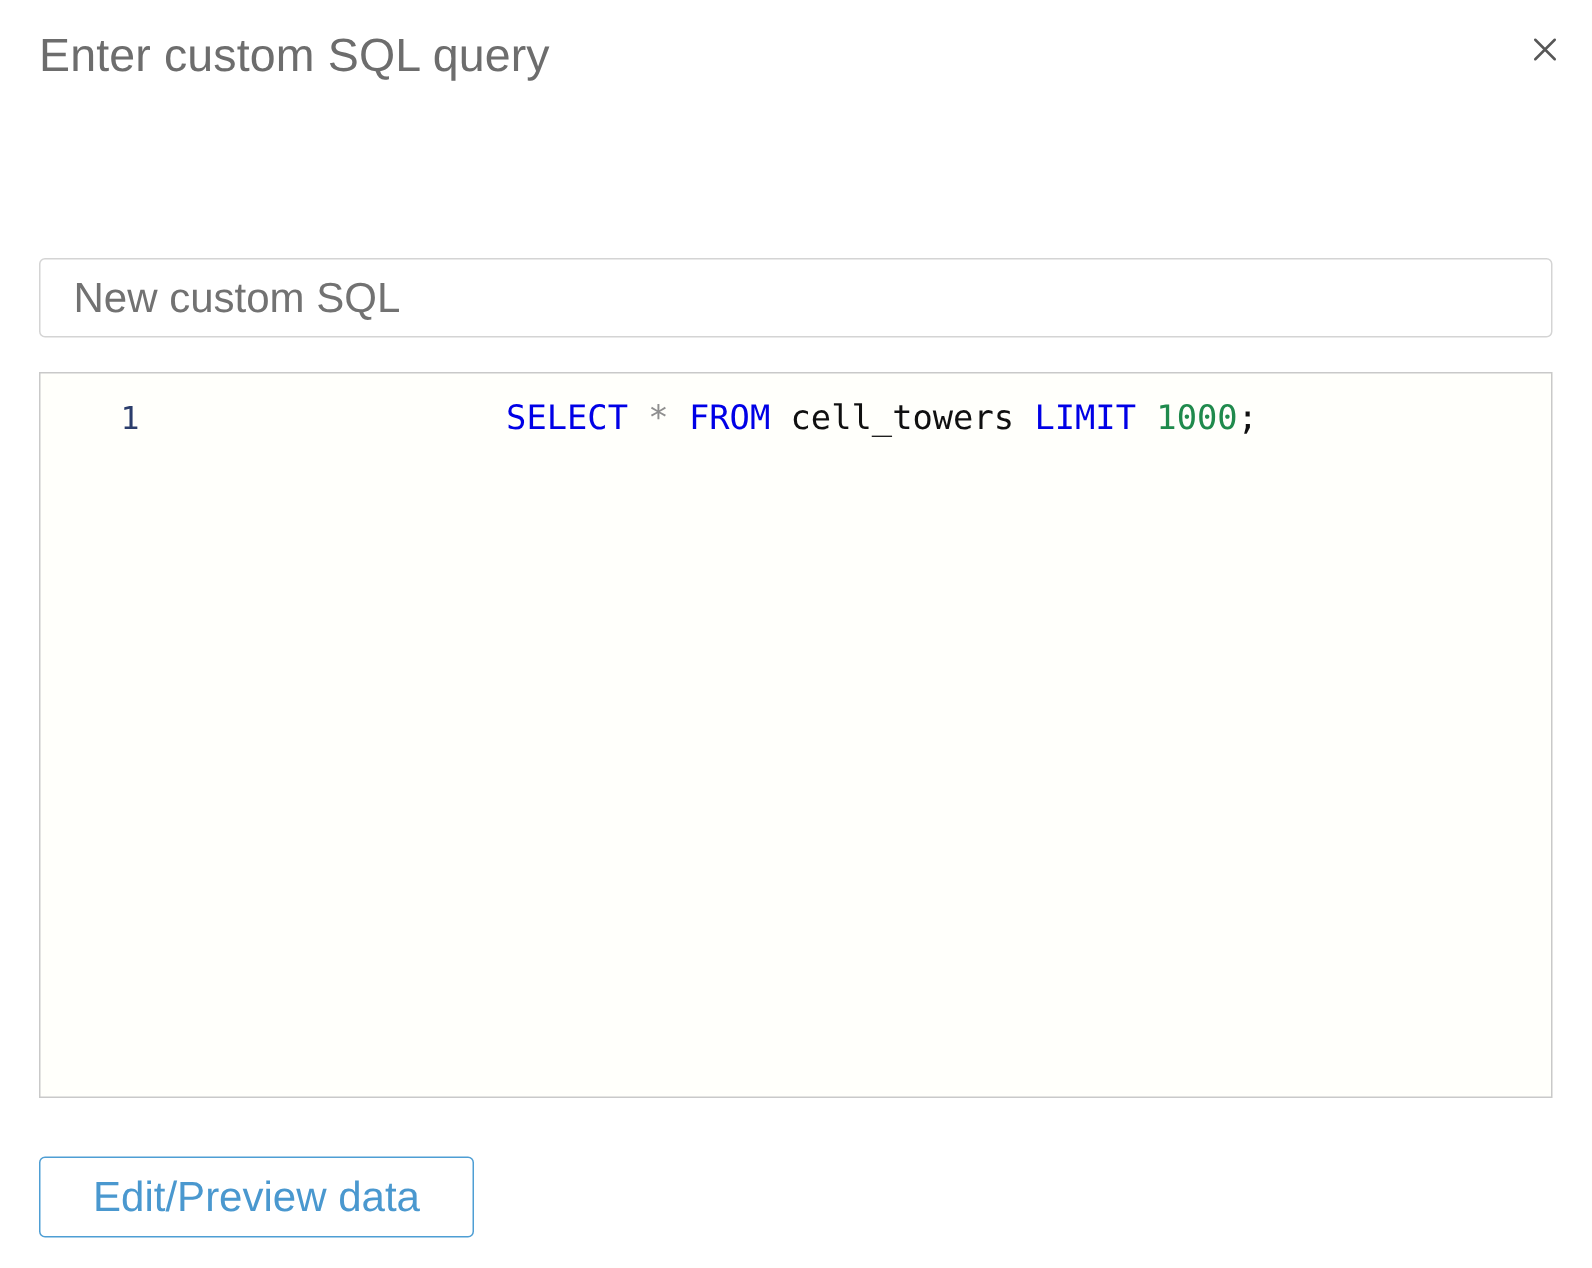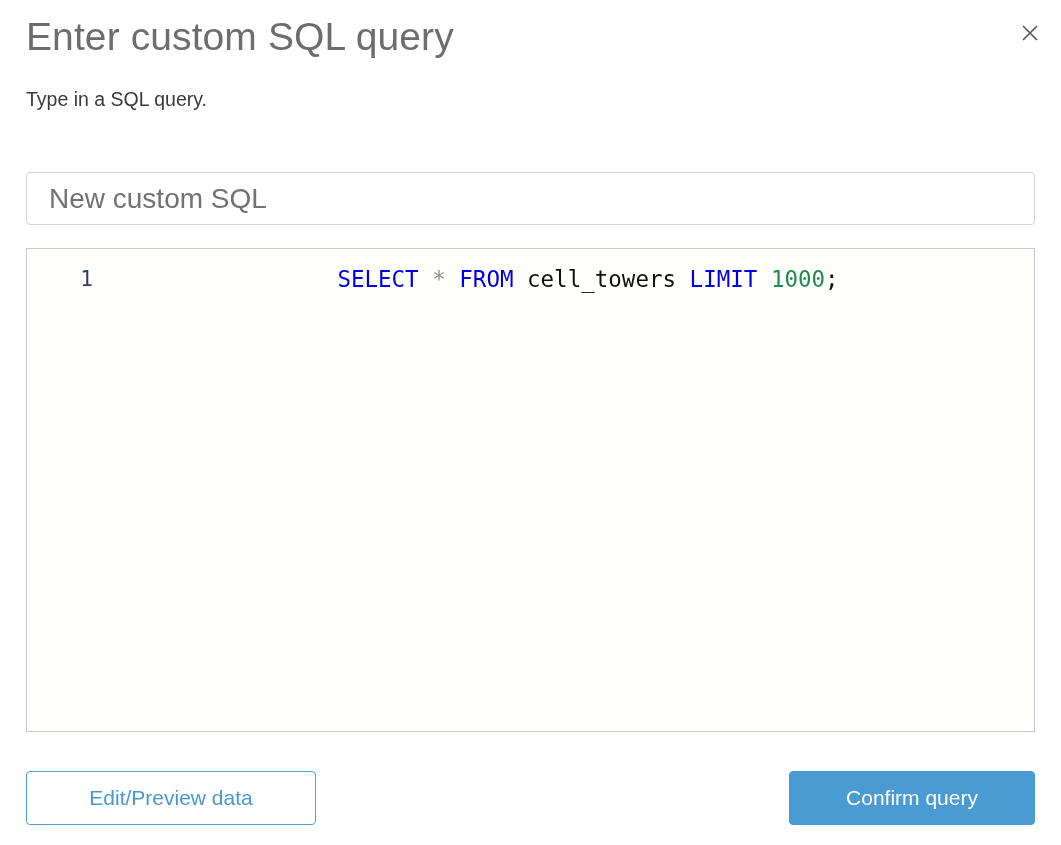--- a/index.html
+++ b/index.html
@@ -21,21 +21,21 @@
     width: 1061px;
     height: 845px;
     box-sizing: border-box;
   }
 
   
   .dialog-title {
     position: absolute;
     left: 26px;
     top: 17px;
-    font-size: 39px;
+    font-size: 31px;
     line-height: 40px;
     font-weight: 400;
     color: #6d6d6d;
     white-space: nowrap;
     letter-spacing: 0.1px;
   }
 
   .close-button {
     position: absolute;
     right: 14px;
@@ -133,21 +133,21 @@
   .tok-number  { color: #1f8a4c; }
   .tok-punct   { color: #101010; }
 
   
   .btn {
     position: absolute;
     box-sizing: border-box;
     height: 54px;
     border-radius: 4px;
     font-family: "Liberation Sans", sans-serif;
-    font-size: 21px;
+    font-size: 28px;
     line-height: 52px;
     text-align: center;
     cursor: pointer;
     padding: 0;
     white-space: nowrap;
   }
 
   .btn-secondary {
     left: 26px;
     top: 771px;
@@ -172,28 +172,26 @@
 <div class="dialog">
 
   <div class="dialog-title">Enter custom SQL query</div>
 
   <button class="close-button" aria-label="Close">
     <svg width="20" height="20" viewBox="0 0 20 20">
       <path d="M3.5 3.5 L16.5 16.5 M16.5 3.5 L3.5 16.5" stroke="#575757" stroke-width="1.7" stroke-linecap="round" fill="none"></path>
     </svg>
   </button>
 
-  <div class="dialog-subtitle">Type in a SQL query.</div>
 
   <input class="name-input" type="text" value="" placeholder="New custom SQL" style="">
 
   <div class="editor">
     <div class="editor-line">
       <span class="line-number">1</span>
       <span class="code-content" id="code-content"><span class="tok-keyword">SELECT</span><span class="tok-plain"> </span><span class="tok-operator">*</span><span class="tok-plain"> </span><span class="tok-keyword">FROM</span><span class="tok-plain"> cell_towers </span><span class="tok-keyword">LIMIT</span><span class="tok-plain"> </span><span class="tok-number">1000</span><span class="tok-punct">;</span></span>
     </div>
   </div>
 
   <button class="btn btn-secondary">Edit/Preview data</button>
 
-  <button class="btn btn-primary">Confirm query</button>
 
 </div>
 
 </body></html>

